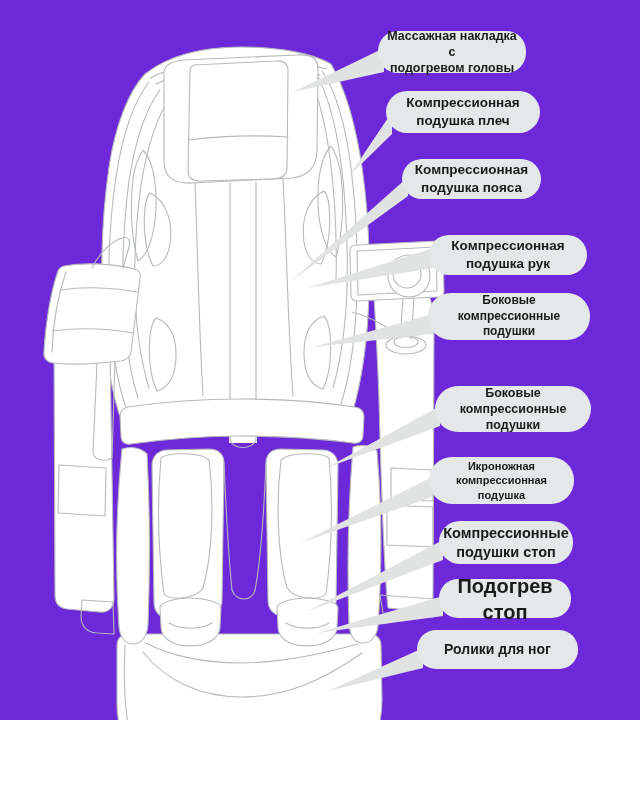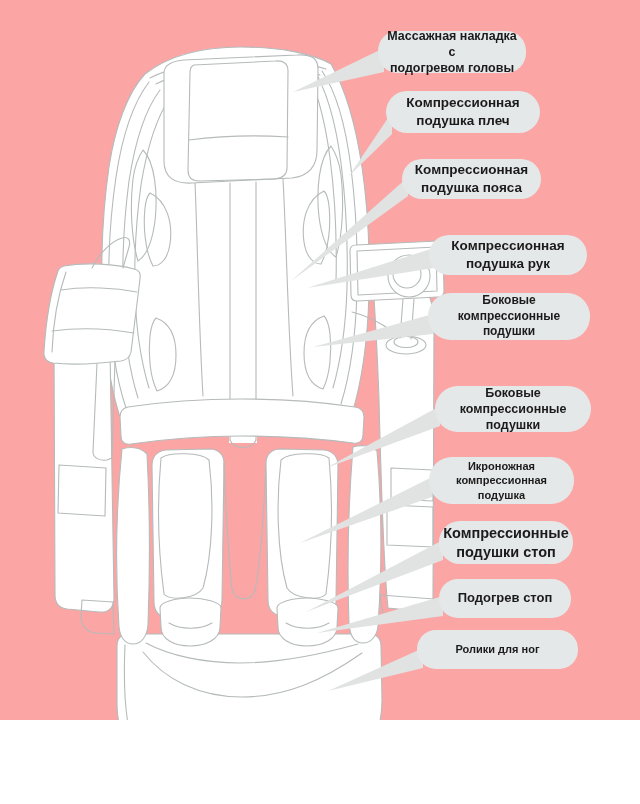--- a/index.html
+++ b/index.html
@@ -1,19 +1,19 @@
 <!DOCTYPE html>
 <html><head>
 <meta charset="utf-8">
 <style>
   html,body{margin:0;padding:0;background:#ffffff;}
   .stage{
     position:relative;
     width:640px;height:720px;
-    background:#fca5a5;
+    background:#6d28d9;
     overflow:hidden;
     font-family:"Liberation Sans", sans-serif;
   }
   .chair-svg{position:absolute;left:0;top:0;}
   .bubble{
     position:absolute;
     display:flex;align-items:center;justify-content:center;
     text-align:center;
     background:#e5e8e8;
     color:#1b1b1b;
@@ -24,22 +24,22 @@
     box-sizing:border-box;
   }
   .b1 {left:378px;top:31px; width:148px;height:42px;border-radius:20px;font-size:12.5px;}
   .b2 {left:386px;top:91px; width:154px;height:42px;border-radius:21px;font-size:13.5px;}
   .b3 {left:402px;top:159px;width:139px;height:40px;border-radius:20px;font-size:13.5px;}
   .b4 {left:429px;top:235px;width:158px;height:40px;border-radius:20px;font-size:13.5px;}
   .b5 {left:428px;top:293px;width:162px;height:47px;border-radius:23px;font-size:12px;}
   .b6 {left:435px;top:386px;width:156px;height:46px;border-radius:23px;font-size:12.5px;}
   .b7 {left:429px;top:457px;width:145px;height:47px;border-radius:23px;font-size:11px;}
   .b8 {left:439px;top:521px;width:134px;height:43px;border-radius:21px;font-size:14.5px;line-height:1.25;}
-  .b9 {left:439px;top:579px;width:132px;height:39px;border-radius:19px;font-size:13px;}
-  .b10{left:417px;top:630px;width:161px;height:39px;border-radius:19px;font-size:11px;}
+  .b9 {left:439px;top:579px;width:132px;height:39px;border-radius:19px;font-size:20px;}
+  .b10{left:417px;top:630px;width:161px;height:39px;border-radius:19px;font-size:14px;}
 </style>
 </head>
 <body>
 
 <div class="stage">
 
   <svg class="chair-svg" width="640" height="804" viewBox="0 0 640 804">
 
     <g fill="none" stroke="#b6baba" stroke-width="1.1" stroke-linecap="round" stroke-linejoin="round">
 

